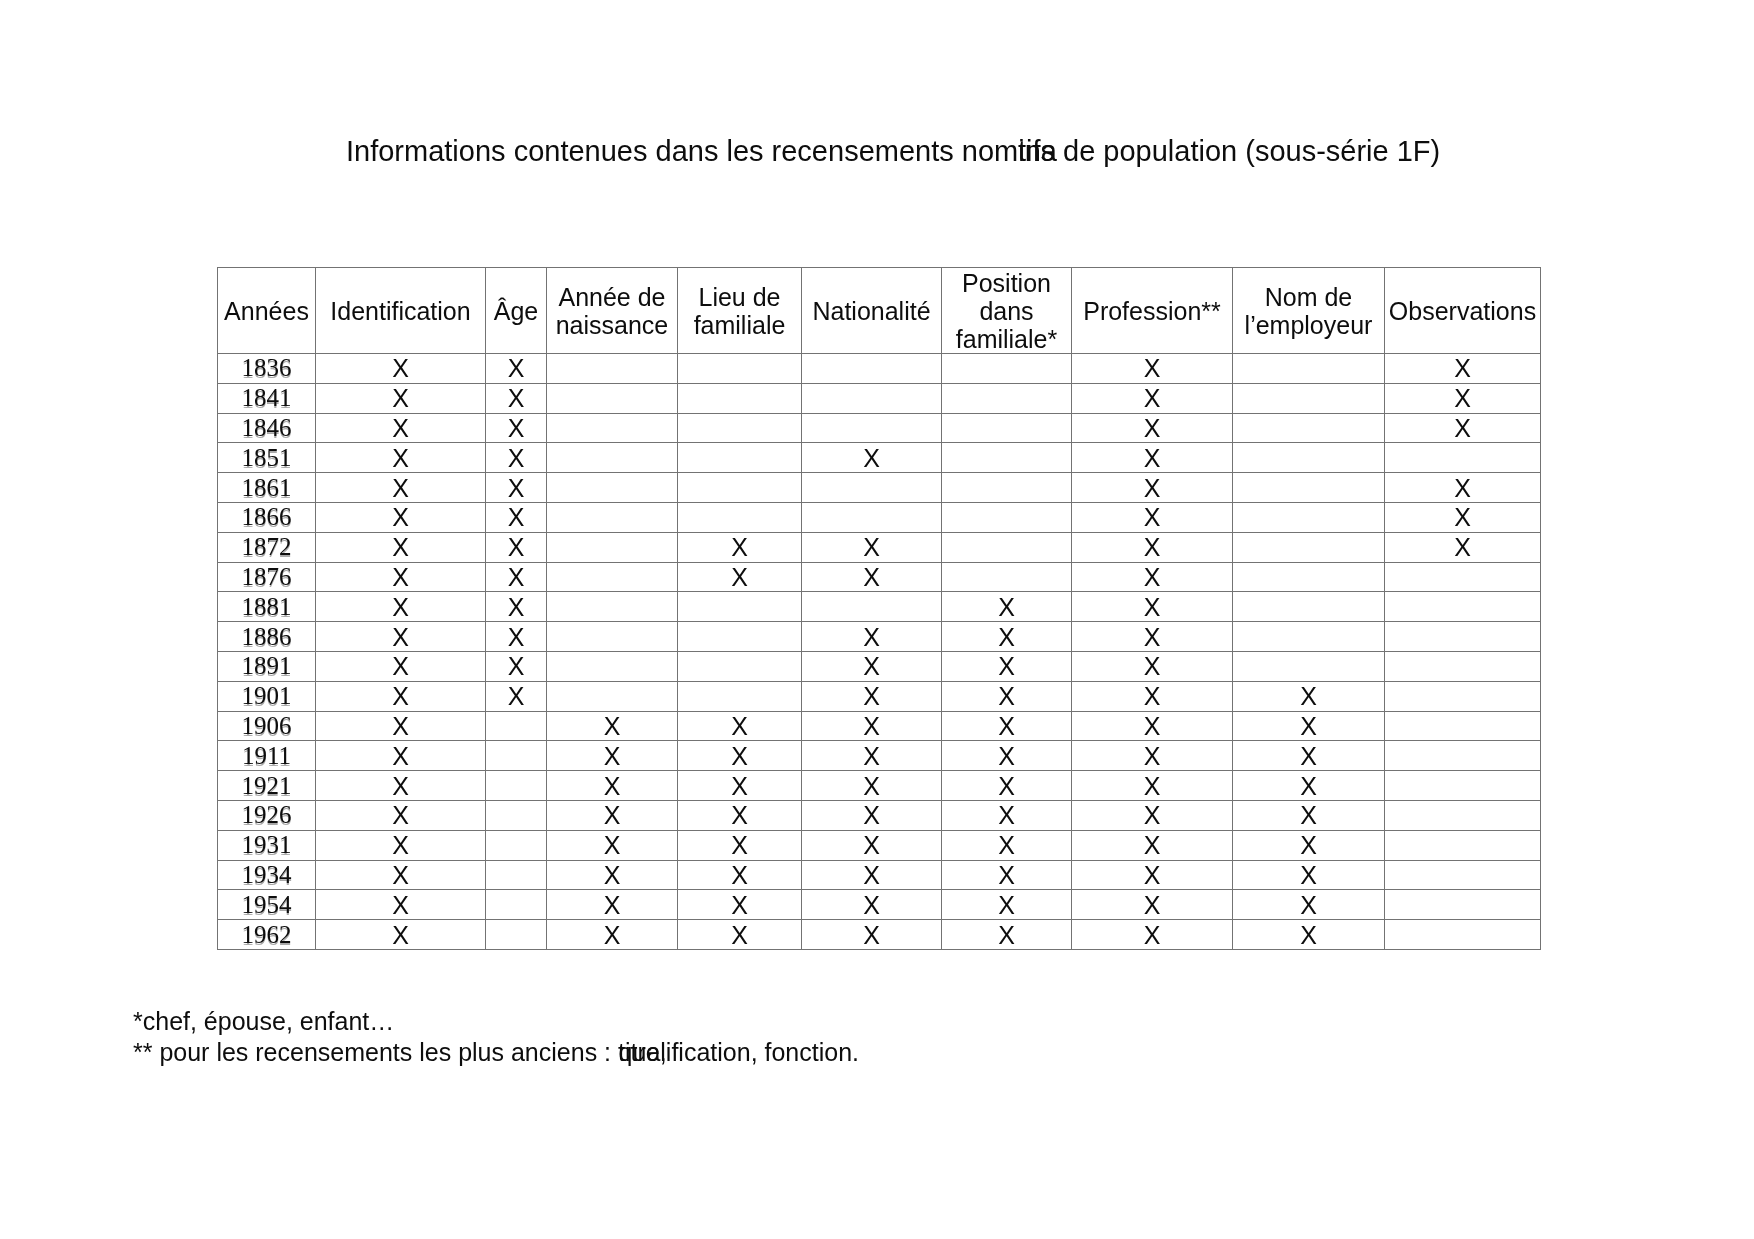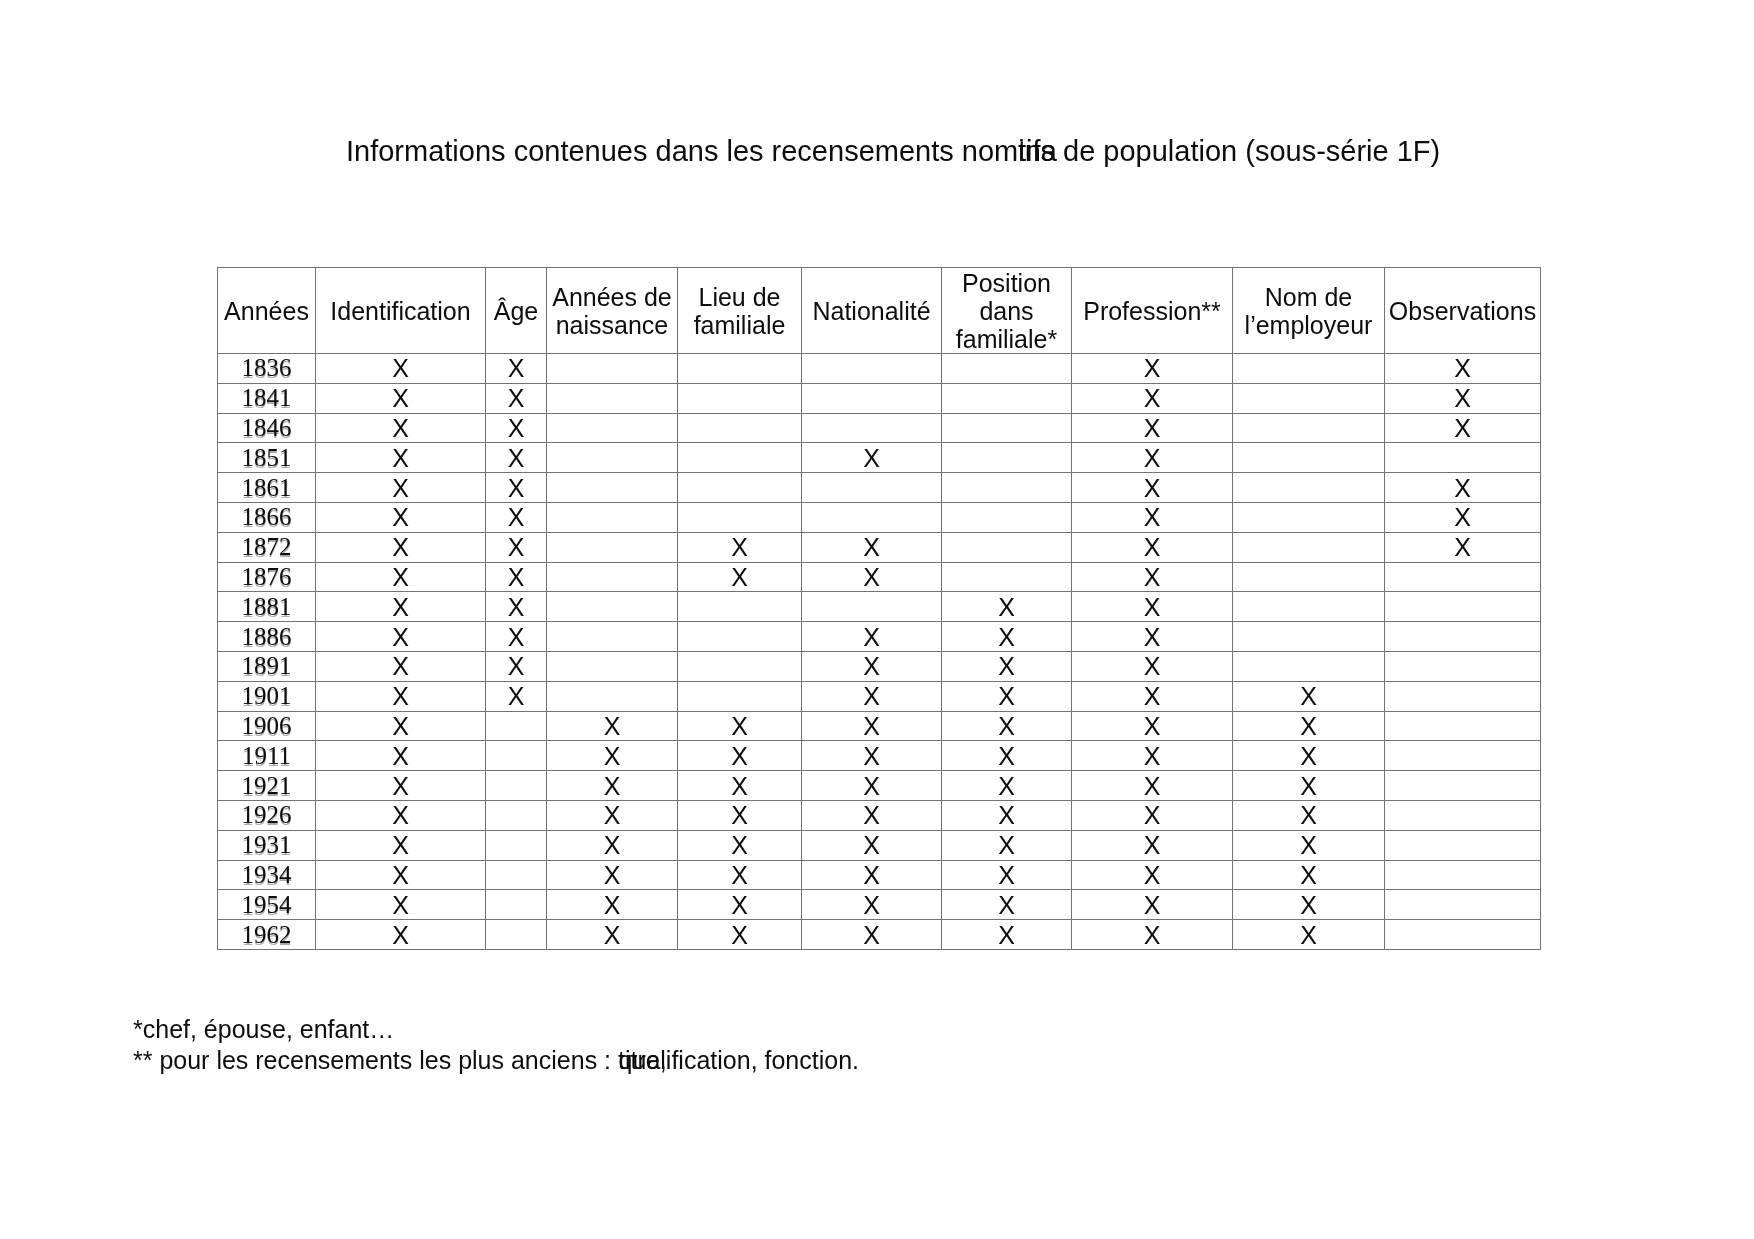--- a/index.html
+++ b/index.html
@@ -61,21 +61,20 @@
   }
 
   
   .footnotes {
     position:absolute;
     left:133px;
     top:1006px;
     font-size:25px;
     line-height:31px;
     white-space:nowrap;
-    margin-top:8px;
   }
   .footnotes .overlap { margin-left:-48px; }
 </style>
 </head>
 <body>
 
 <div class="page">
 
   <div class="doc-title">
     <span>Informations contenues dans les recensements nomina</span><span class="overlap">tifs de population (sous-série 1F)</span>
@@ -92,21 +91,21 @@
         <col style="width: 130px;">
         <col style="width: 161px;">
         <col style="width: 152px;">
         <col style="width: 156px;">
       </colgroup>
     <thead>
       <tr id="census-header-row">
           <th>Années</th>
           <th>Identification</th>
           <th>Âge</th>
-          <th>Années de
+          <th>Année de
 naissance</th>
           <th>Lieu de
 familiale</th>
           <th>Nationalité</th>
           <th>Position
 dans
 familiale*</th>
           <th>Profession**</th>
           <th>Nom de
 l’employeur</th>

